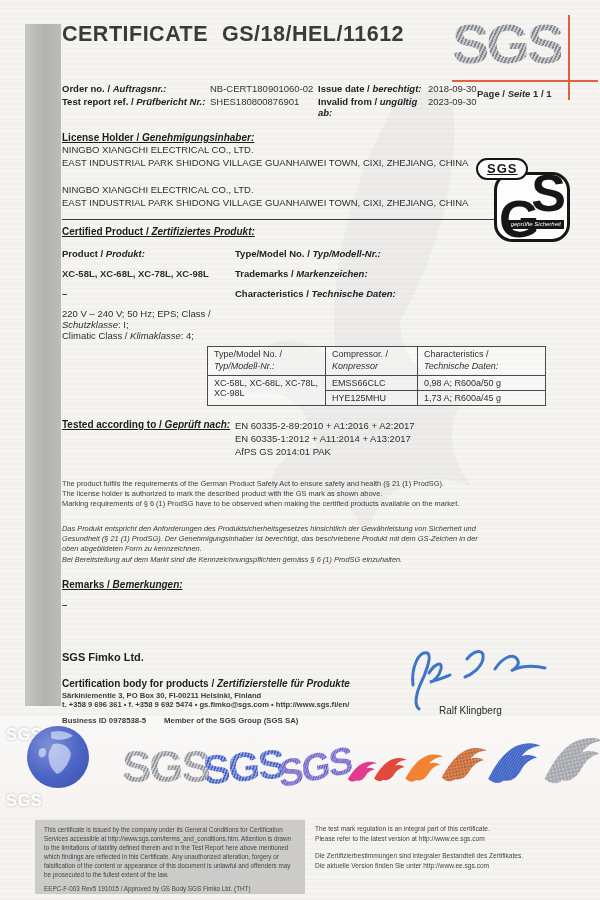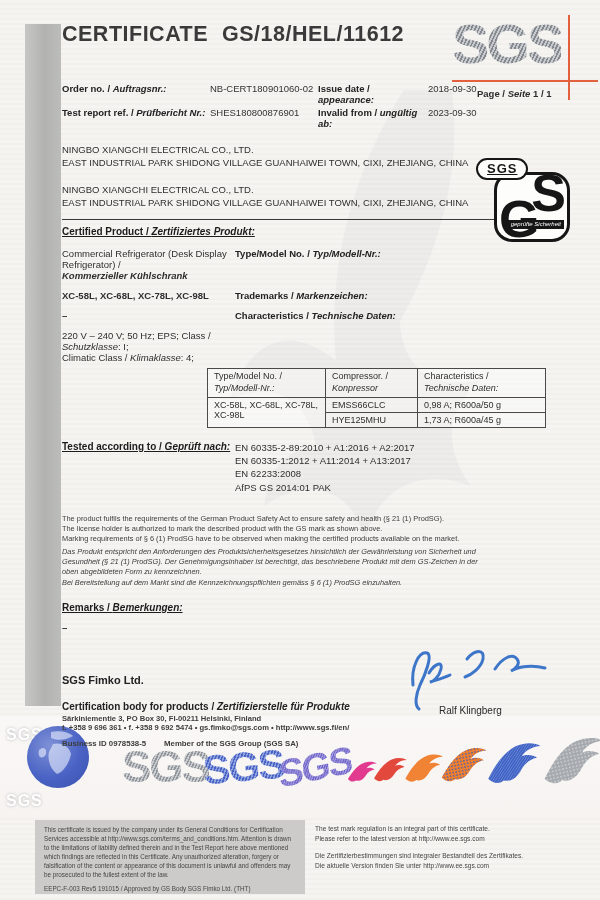--- a/index.html
+++ b/index.html
@@ -62,21 +62,21 @@
 
   table.spec { border-collapse:collapse; margin:5px 0 0 145px; font-size:9px; color:#2e2e2e; }
   table.spec th, table.spec td { border:1px solid #4a4a4a; padding:2px 6px; text-align:left;
                                  font-weight:normal; vertical-align:top; background:rgba(255,255,255,.35); }
   table.spec th { line-height:1.3; }
 
   .tested-grid { display:grid; grid-template-columns:173px 1fr; margin-top:13px; font-size:9.5px; }
   .std { line-height:1.4; }
 
   .legal-en { margin-top:20px; font-size:7.4px; line-height:1.35; color:#3c3c3c; }
-  .legal-de { margin-top:3px; font-size:7.4px; line-height:1.35; color:#3c3c3c; font-style:italic; width:430px; }
+  .legal-de { margin-top:15px; font-size:7.4px; line-height:1.35; color:#3c3c3c; font-style:italic; width:430px; }
   .legal-de p { margin-bottom:1px; }
 
   .company { margin-top:40px; font-size:11px; font-weight:bold; color:#222; }
   .cert-body { margin-top:15px; font-size:10px; font-weight:bold; color:#222; }
   .addr { margin-top:2px; font-size:7.6px; font-weight:bold; color:#3c3c3c; }
   .contact { font-size:7.6px; font-weight:bold; color:#3c3c3c; }
   .biz-row { margin-top:7px; font-size:7.8px; font-weight:bold; color:#3c3c3c; }
   .biz-row .sp { display:inline-block; width:18px; }
 
   
@@ -166,48 +166,46 @@
     <div class="gs-bubble">SGS</div>
   </div>
 
   <div class="content">
 
     <div class="title-line"><span>CERTIFICATE</span><span class="gap"></span><span>GS/18/HEL/11612</span></div>
 
     <div class="meta">
       <div class="lbl"><span>Order no. / </span><span class="it">Auftragsnr.:</span></div>
       <div class="val">NB-CERT180901060-02</div>
-      <div class="lbl"><span>Issue date / </span><span class="it">appearance:</span></div>
+      <div class="lbl"><span>Issue date / </span><span class="it">berechtigt:</span></div>
       <div class="val">2018-09-30</div>
       <div class="lbl"><span>Test report ref. / </span><span class="it">Prüfbericht Nr.:</span></div>
       <div class="val">SHES180800876901</div>
       <div class="lbl"><span>Invalid from / </span><span class="it">ungültig ab:</span></div>
       <div class="val">2023-09-30</div>
     </div>
 
     <div class="sec">
+      <div class="sec-head"><span class="u"><span>License Holder / </span><span class="it">Genehmigungsinhaber:</span></span></div>
       <div class="line">NINGBO XIANGCHI ELECTRICAL CO., LTD.</div>
       <div class="line">EAST INDUSTRIAL PARK SHIDONG VILLAGE GUANHAIWEI TOWN, CIXI, ZHEJIANG, CHINA</div>
     </div>
 
     <div class="sec">
       <div class="line">NINGBO XIANGCHI ELECTRICAL CO., LTD.</div>
       <div class="line">EAST INDUSTRIAL PARK SHIDONG VILLAGE GUANHAIWEI TOWN, CIXI, ZHEJIANG, CHINA</div>
     </div>
 
     <hr class="rule">
 
     <div class="sec" style="margin-top:6px">
       <div class="sec-head"><span class="u"><span>Certified Product / </span><span class="it">Zertifiziertes Produkt:</span></span></div>
 
       <div class="prod-grid">
-        <div>
-          <div>Commercial Refrigerator (Desk Display Refrigerator) /</div>
-          <div class="it b">Kommerzieller Kühlschrank</div>
-        </div>
+        <div class="lbl"><span>Product / </span><span class="it">Produkt:</span></div>
 
         <div class="lbl"><span>Type/Model No. / </span><span class="it">Typ/Modell-Nr.:</span></div>
         <div class="b">XC-58L, XC-68L, XC-78L, XC-98L</div>
 
         <div class="lbl"><span>Trademarks / </span><span class="it">Markenzeichen:</span></div>
         <div class="dash">–</div>
 
         <div class="lbl"><span>Characteristics / </span><span class="it">Technische Daten:</span></div>
         <div>
           <div><span>220 V – 240 V; 50 Hz; EPS; Class / </span><span class="it">Schutzklasse</span><span>: I;</span></div>
@@ -233,21 +231,20 @@
         </tr>
       </tbody>
         </table>
     </div>
 
     <div class="tested-grid">
       <div class="sec-head"><span class="u"><span>Tested according to / </span><span class="it">Geprüft nach:</span></span></div>
       <div>
         <div class="std">EN 60335-2-89:2010 + A1:2016 + A2:2017</div>
         <div class="std">EN 60335-1:2012 + A11:2014 + A13:2017</div>
-        <div class="std">EN 62233:2008</div>
         <div class="std">AfPS GS 2014:01 PAK</div>
       </div>
     </div>
 
     <div class="legal-en">
       <div>The product fulfils the requirements of the German Product Safety Act to ensure safety and health (§ 21 (1) ProdSG).</div>
       <div>The license holder is authorized to mark the described product with the GS mark as shown above.</div>
       <div>Marking requirements of § 6 (1) ProdSG have to be observed when making the certified products available on the market.</div>
     </div>
     <div class="legal-de">

